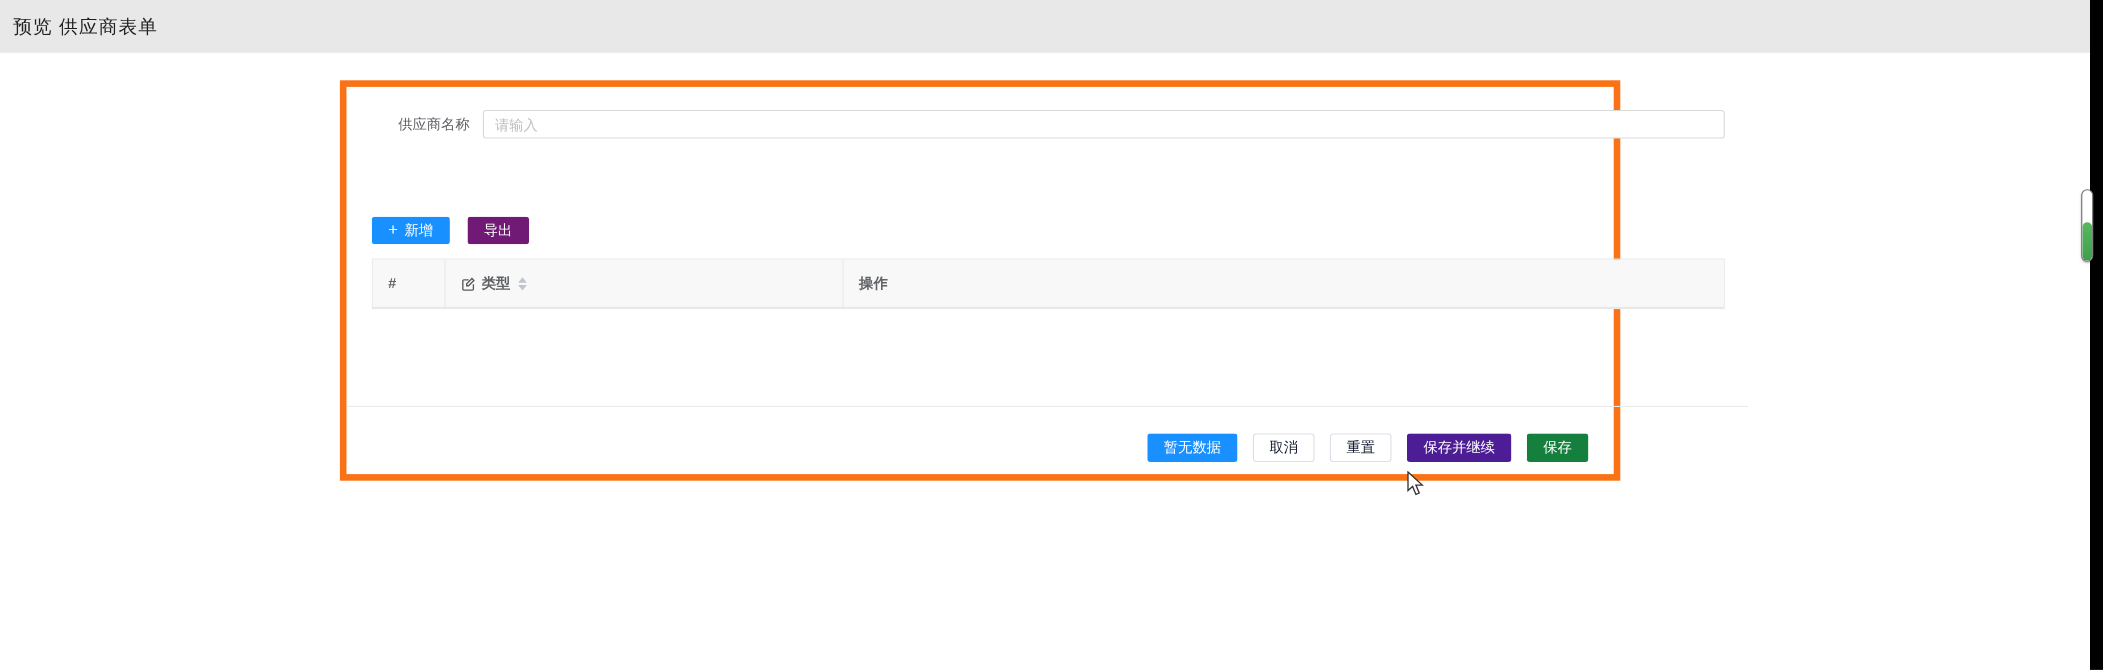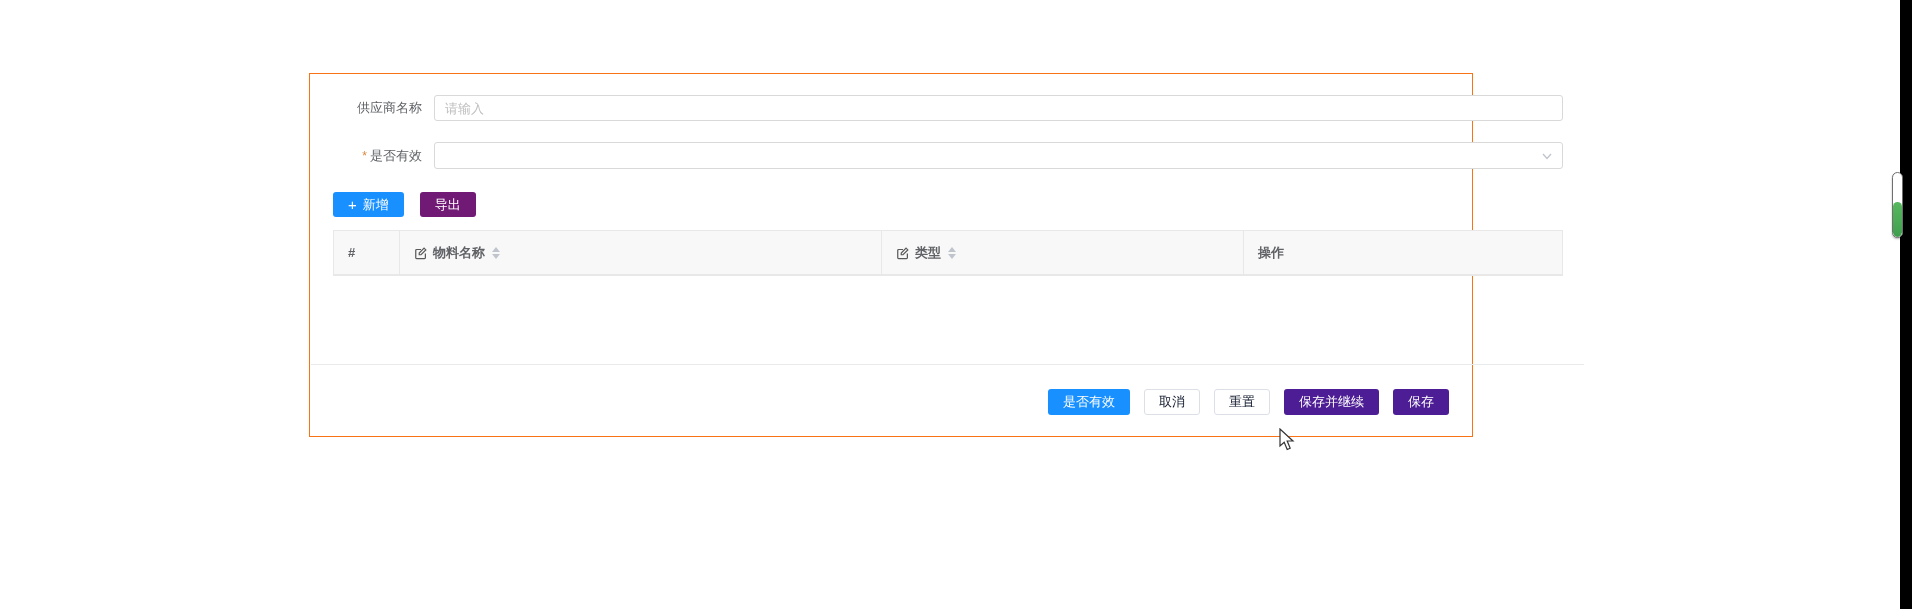--- a/index.html
+++ b/index.html
@@ -17,21 +17,21 @@
 
   
   .scroll-widget { position: absolute; left: 1892px; top: 172px; width: 11px; height: 66px;
     border: 1px solid #6f6f6f; border-radius: 6px; background: #fff; overflow: hidden; z-index: 5;
     box-shadow: 0 1px 2px rgba(0,0,0,.3); }
   .scroll-widget .fill { position: absolute; left: 0; bottom: 0; width: 100%; height: 54%;
     border-radius: 5px; }
 
   
   .card { position: absolute; left: 309px; top: 73px; width: 1164px; height: 364px;
-    background: #fff; border: 1px solid #f97316; }
+    background: #fff; border: 6px solid #f97316; }
 
   
   .form-row { position: absolute; left: 21px; width: 1232px; display: flex; align-items: center; }
   .form-row .lbl { width: 91px; text-align: right; font-size: 13px; color: #606266;
     flex: 0 0 91px; white-space: nowrap; }
   .form-row .lbl .req { color: #d9883d; margin-right: 3px; font-size: 12px; }
   .form-row .ctrl { flex: 1; margin-left: 12px; position: relative; }
   .row-supplier { top: 21px; height: 26px; }
   .row-valid { top: 68px; height: 27px; }
 
@@ -79,91 +79,73 @@
   .footer-btns .btn { height: 26px; }
 
   
   .cursor { position: absolute; left: 1276px; top: 428px; z-index: 9; pointer-events: none; }
 </style>
 </head>
 <body>
 
 <div class="stage">
 
+  <div class="topbar">
+    <span class="title">预览 供应商表单</span>
+  </div>
 
   <div class="card">
 
     <div class="form-row row-supplier">
       <span class="lbl">供应商名称</span>
       <span class="ctrl">
         <input class="txt-input" type="text" placeholder="请输入" style="">
       </span>
     </div>
 
-    <div class="form-row row-valid">
-      <span class="lbl"><span class="req">*</span><span>是否有效</span></span>
-      <span class="ctrl">
-        <div class="select-box">
-          <svg class="chevron" viewBox="0 0 12 12" fill="none" stroke="currentColor" stroke-width="1.3">
-            <polyline points="2,4 6,8.5 10,4"></polyline>
-          </svg>
-        </div>
-      </span>
-    </div>
 
     <div class="toolbar">
       <button class="btn primary" style="background:#1890ff;">
         <span class="plus">+</span>
         <span>新增</span>
       </button>
       <button class="btn primary" style="background:#701a75;">
         <span>导出</span>
       </button>
     </div>
 
     <div class="grid">
       <div class="grid-head">
         <div class="hcell c0">
           <span>#</span>
-        </div>
-        <div class="hcell c1">
-          <svg class="edit-ic" viewBox="0 0 16 16" fill="none" stroke="currentColor" stroke-width="1.4">
-            <path d="M13 8.5v5a1 1 0 0 1-1 1H3a1 1 0 0 1-1-1V5a1 1 0 0 1 1-1h5"></path>
-            <path d="M11.5 2.5l2 2L8 10H6V8z"></path>
-          </svg>
-          <span>物料名称</span>
-          <span class="sorter">
-            <span class="car up"></span>
-              <span class="car dn"></span>
-          </span>
         </div>
         <div class="hcell c2">
           <svg class="edit-ic" viewBox="0 0 16 16" fill="none" stroke="currentColor" stroke-width="1.4">
             <path d="M13 8.5v5a1 1 0 0 1-1 1H3a1 1 0 0 1-1-1V5a1 1 0 0 1 1-1h5"></path>
             <path d="M11.5 2.5l2 2L8 10H6V8z"></path>
           </svg>
           <span>类型</span>
           <span class="sorter">
             <span class="car up"></span>
               <span class="car dn"></span>
           </span>
         </div>
         <div class="hcell c3">
           <span>操作</span>
         </div>
       </div>
     </div>
 
     <div class="footer-divider"></div>
     <div class="footer-btns">
-      <button class="btn primary" style="background:#1890ff;">是否有效</button>
+      <button class="btn primary" style="background:#1890ff;">暂无数据</button>
       <button class="btn default">取消</button>
       <button class="btn default">重置</button>
       <button class="btn primary" style="background:#4c1d95;">保存并继续</button>
-      <button class="btn primary" style="background:#4c1d95;">保存</button>
+      <button class="btn primary" style="background:#15803d;">保存</button>
     </div>
   </div>
 
   <div class="edge-strip"></div>
   <div class="scroll-widget">
     <div class="fill" style="background:linear-gradient(#57b85f,#3f9e4d);"></div>
   </div>
 
   <svg class="cursor" width="22" height="24" viewBox="0 0 22 24">
     <path d="M4 1 L4 18 L8.2 14.2 L11.2 21.5 L14.2 20.2 L11.2 13 L17 13 Z" fill="#ffffff" stroke="#333333" stroke-width="1.2"></path>

